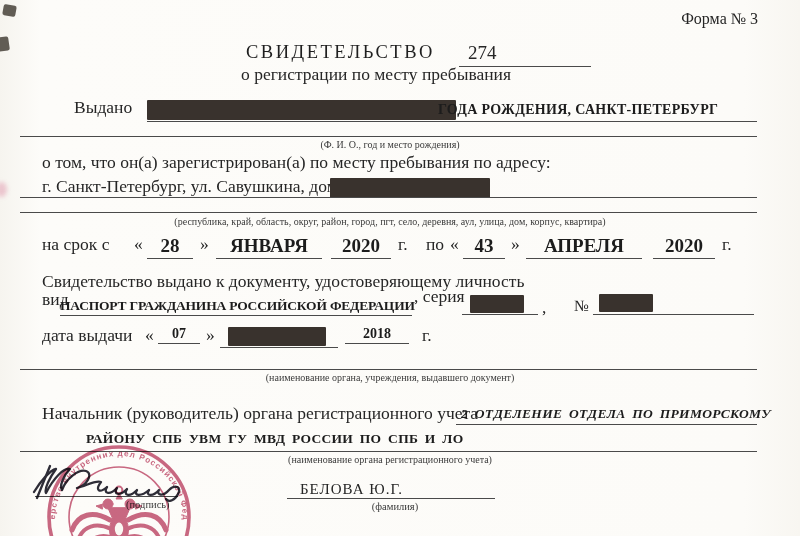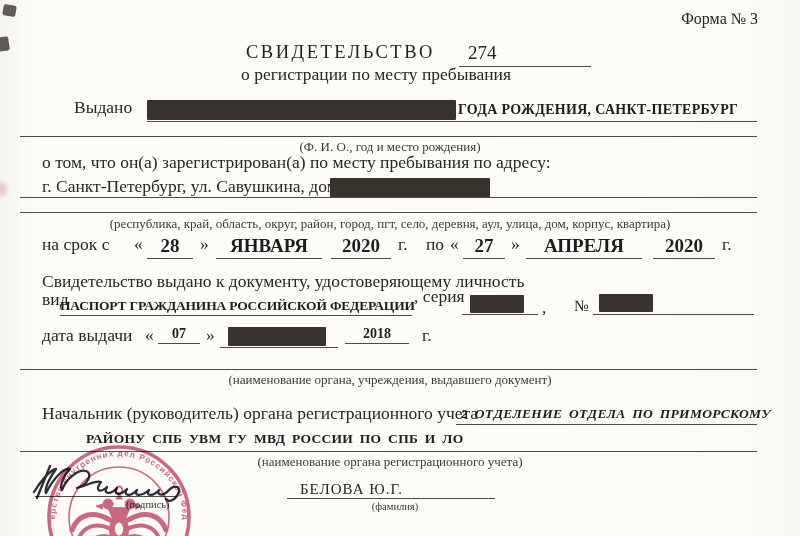--- a/index.html
+++ b/index.html
@@ -5,21 +5,21 @@
   html,body{margin:0;padding:0;background:#e9e7e2;}
   .page{
     position:relative;width:800px;height:536px;margin:0 auto;
     background:linear-gradient(90deg,#f6f4ef 0,#fdfcf9 5%,#fcfbf8 93%,#f8f6f1 100%);
     overflow:hidden;font-family:"Liberation Serif","DejaVu Serif",serif;color:#262626;
   }
   .abs{position:absolute;white-space:nowrap;}
   .t17{font-size:17.5px;}
   .t16{font-size:16px;}
   .title{font-size:18.5px;letter-spacing:2.5px;color:#1f1f1f;}
-  .hintc{position:absolute;left:0;width:780px;text-align:center;font-size:13px;color:#3a3a3a;white-space:nowrap;}
+  .hintc{position:absolute;left:0;width:780px;text-align:center;font-size:10px;color:#3a3a3a;white-space:nowrap;}
   .hints{position:absolute;font-size:10.5px;color:#3a3a3a;white-space:nowrap;}
   .uline{position:absolute;border-top:1.6px solid #4a4a4a;height:0;}
   .redact{position:absolute;background:#39322d;border-radius:1px;}
   .boldval{position:absolute;font-weight:bold;font-size:13.5px;letter-spacing:.3px;color:#1c1c1c;white-space:nowrap;}
   .blankval{position:absolute;font-weight:bold;font-size:19px;color:#1c1c1c;text-align:center;
             border-bottom:1.6px solid #4a4a4a;padding-bottom:1px;white-space:nowrap;}
   .numline{position:absolute;border-bottom:1.6px solid #4a4a4a;font-size:19px;padding-bottom:2px;white-space:nowrap;}
   .mark{position:absolute;background:#474138;opacity:.85;border-radius:2px;}
   .smudge{position:absolute;background:#e9bac6;filter:blur(2px);opacity:.8;border-radius:50%;}
   .stamp{position:absolute;left:44px;top:442px;opacity:.85;mix-blend-mode:multiply;}
@@ -34,42 +34,42 @@
   <div class="mark" style="left:-3px;top:37px;width:12px;height:14px;transform:rotate(-8deg);"></div>
   <div class="smudge" style="left:-4px;top:182px;width:11px;height:15px;"></div>
 
   <div class="abs t16" style="right:42px;top:10px;">Форма № 3</div>
   <div class="abs title" style="left:246px;top:42px;">СВИДЕТЕЛЬСТВО</div>
   <div class="numline" style="left:459px;top:42px;width:123px;padding-left:9px;">274</div>
   <div class="abs t17" style="left:241px;top:64px;">о регистрации по месту пребывания</div>
 
   <div class="abs t17" style="left:74px;top:97px;">Выдано</div>
   <div class="redact" style="left:147px;top:100px;width:309px;height:20px;"></div>
-  <div class="boldval" style="left:458px;top:102px;font-size:14px;">ГОДА РОЖДЕНИЯ, САНКТ-ПЕТЕРБУРГ</div>
+  <div class="boldval" style="left:438px;top:102px;font-size:14px;">ГОДА РОЖДЕНИЯ, САНКТ-ПЕТЕРБУРГ</div>
   <div class="uline" style="left:147px;top:121px;width:610px;"></div>
   <div class="uline" style="left:20px;top:136px;width:737px;"></div>
   <div class="hintc" style="top:139px;">(Ф. И. О., год и место рождения)</div>
 
   <div class="abs t17" style="left:42px;top:152px;">о том, что он(а) зарегистрирован(а) по месту пребывания по адресу:</div>
   <div class="abs t17" style="left:42px;top:176px;">г. Санкт-Петербург, ул. Савушкина, дом</div>
   <div class="redact" style="left:330px;top:178px;width:160px;height:20px;"></div>
   <div class="uline" style="left:20px;top:197px;width:737px;"></div>
   <div class="uline" style="left:20px;top:212px;width:737px;"></div>
   <div class="hintc" style="top:216px;">(республика, край, область, округ, район, город, пгт, село, деревня, аул, улица, дом, корпус, квартира)</div>
 
   <div class="abs t17" style="left:42px;top:234px;">на срок с</div>
   <div class="abs t17" style="left:134px;top:234px;">«</div>
   <div class="blankval" style="left:147px;top:235px;width:46px;">28</div>
   <div class="abs t17" style="left:200px;top:234px;">»</div>
   <div class="blankval" style="left:216px;top:235px;width:106px;">ЯНВАРЯ</div>
   <div class="blankval" style="left:331px;top:235px;width:60px;">2020</div>
   <div class="abs t17" style="left:398px;top:234px;">г.</div>
   <div class="abs t17" style="left:426px;top:234px;">по</div>
   <div class="abs t17" style="left:450px;top:234px;">«</div>
-  <div class="blankval" style="left:463px;top:235px;width:42px;">27</div>
+  <div class="blankval" style="left:463px;top:235px;width:42px;">43</div>
   <div class="abs t17" style="left:511px;top:234px;">»</div>
   <div class="blankval" style="left:526px;top:235px;width:116px;">АПРЕЛЯ</div>
   <div class="blankval" style="left:653px;top:235px;width:62px;">2020</div>
   <div class="abs t17" style="left:722px;top:234px;">г.</div>
 
   <div class="abs t17" style="left:42px;top:271px;">Свидетельство выдано к документу, удостоверяющему личность</div>
   <div class="abs t17" style="left:42px;top:289px;">вид</div>
   <div class="blankval" style="left:60px;top:298px;width:352px;font-size:13.5px;letter-spacing:-.2px;">ПАСПОРТ ГРАЖДАНИНА РОССИЙСКОЙ ФЕДЕРАЦИИ</div>
   <div class="abs t17" style="left:414px;top:286px;">, серия</div>
   <div class="uline" style="left:462px;top:314px;width:76px;"></div>

